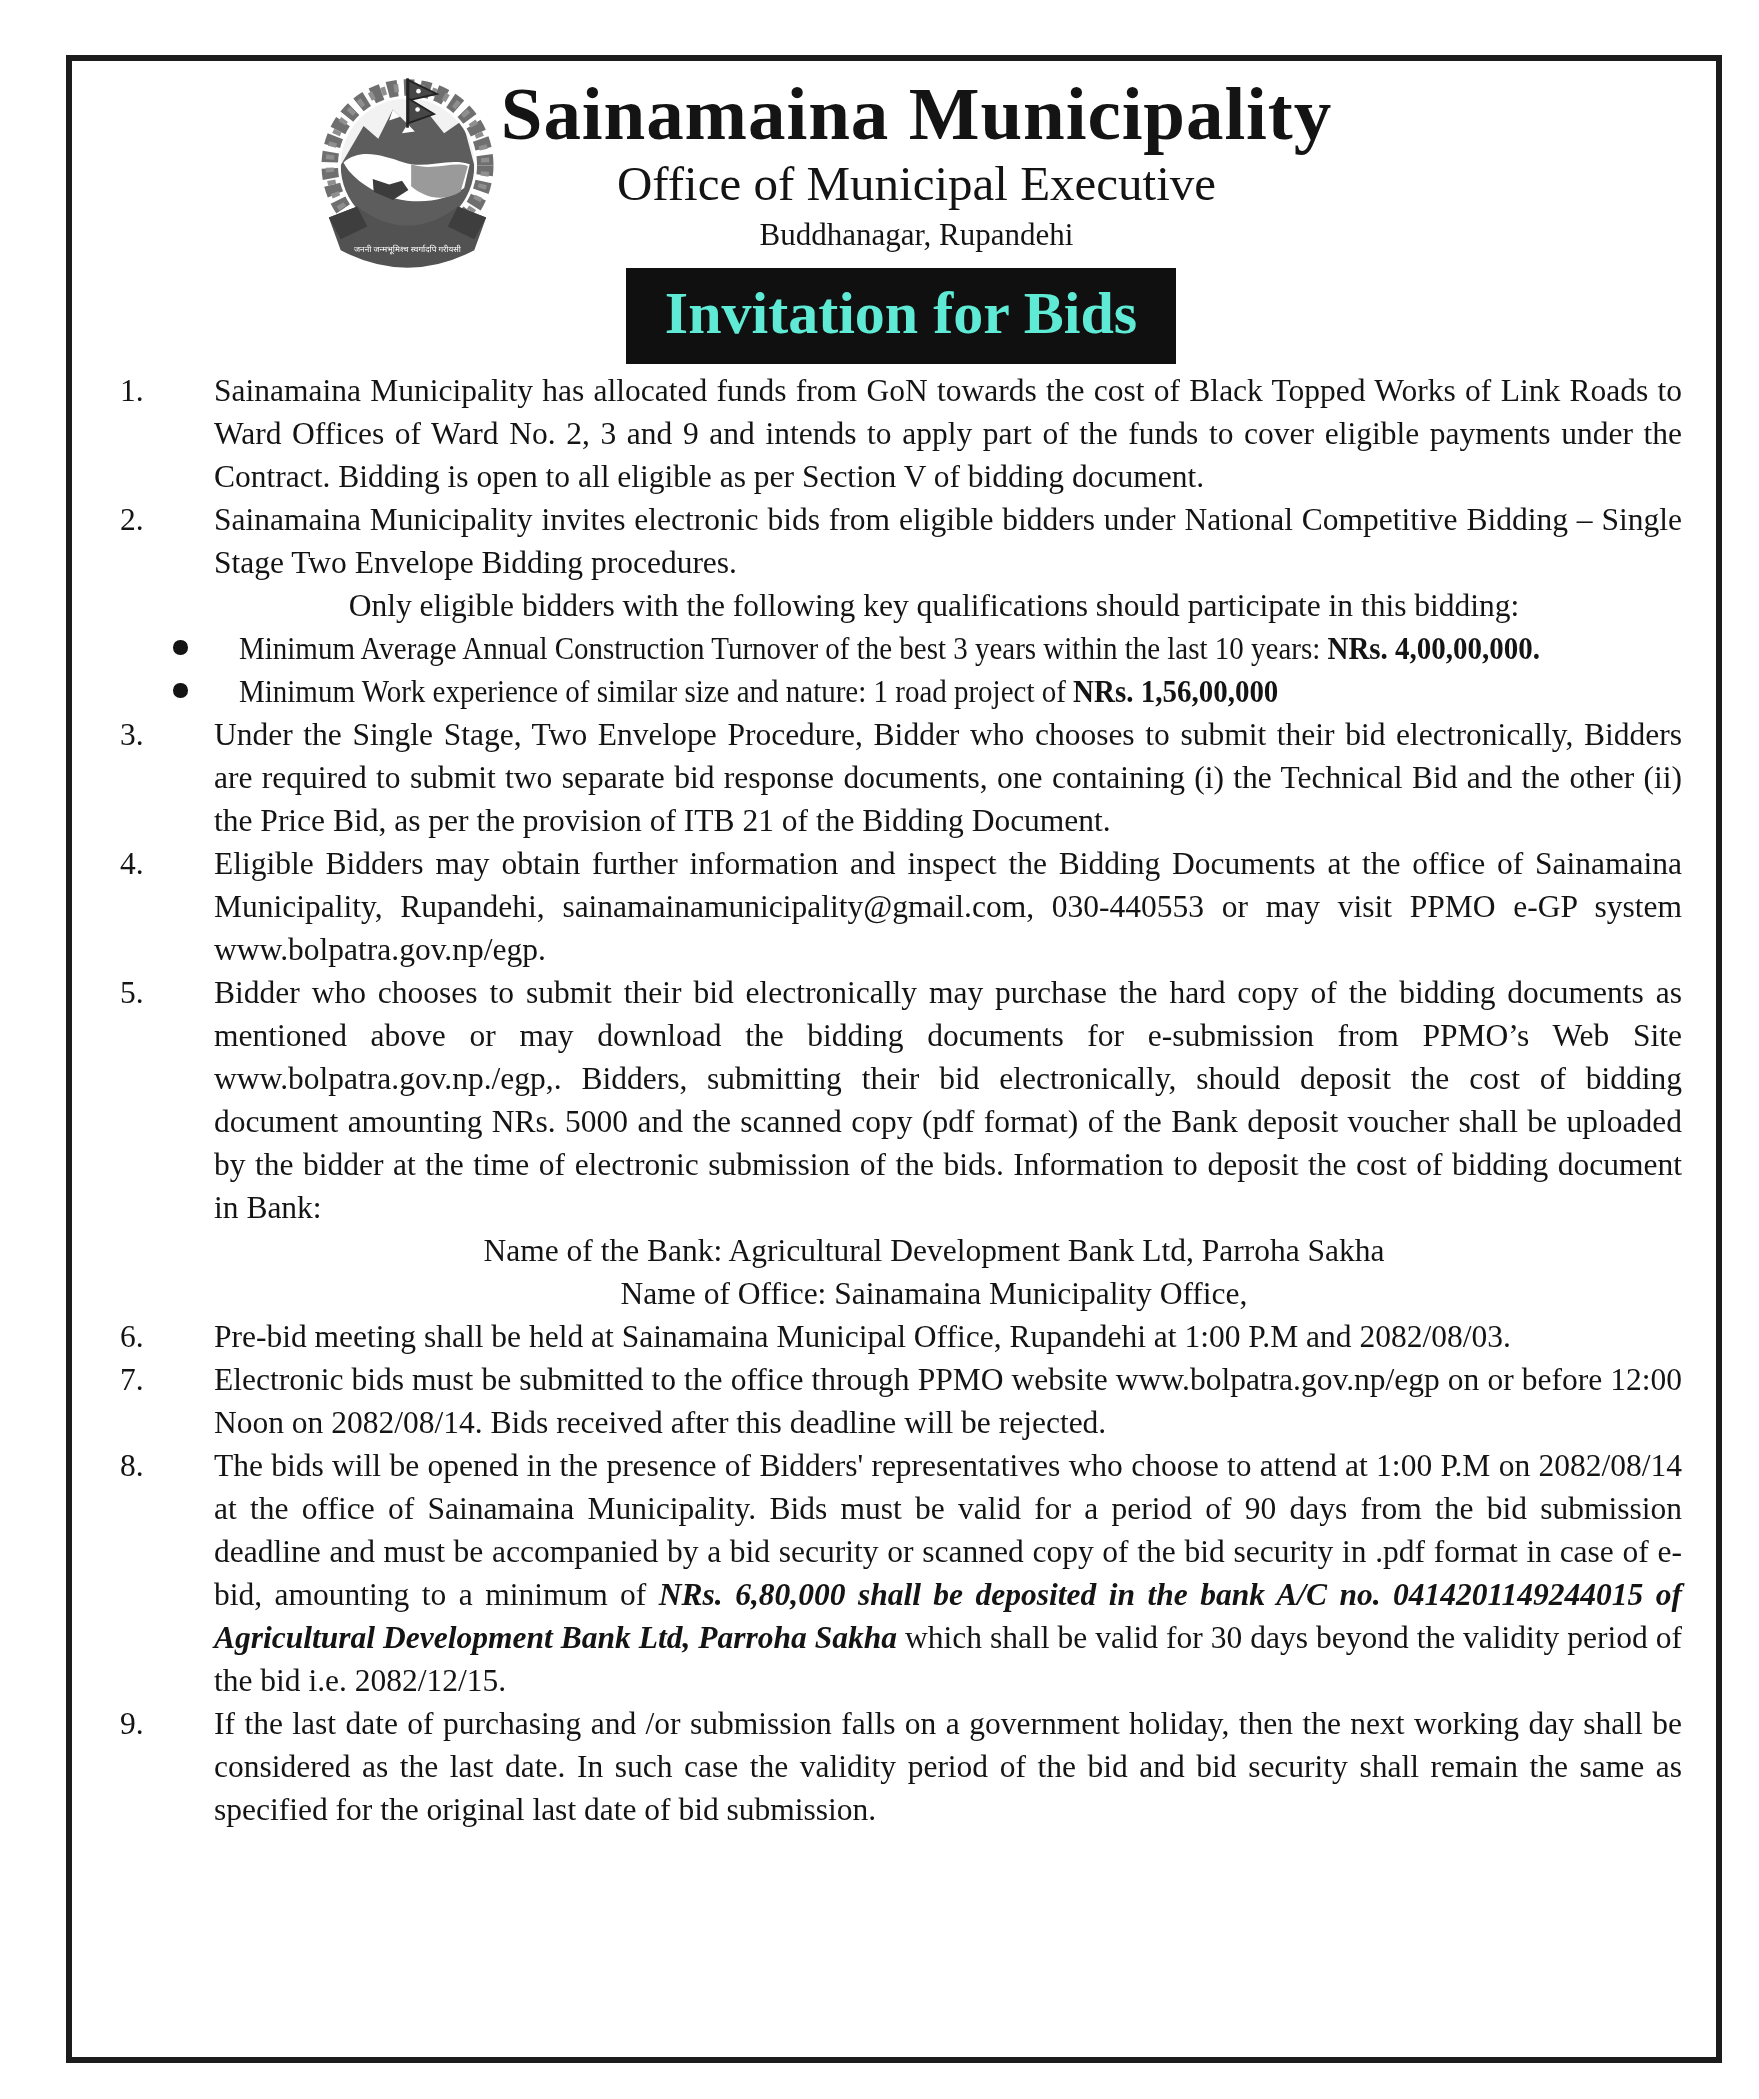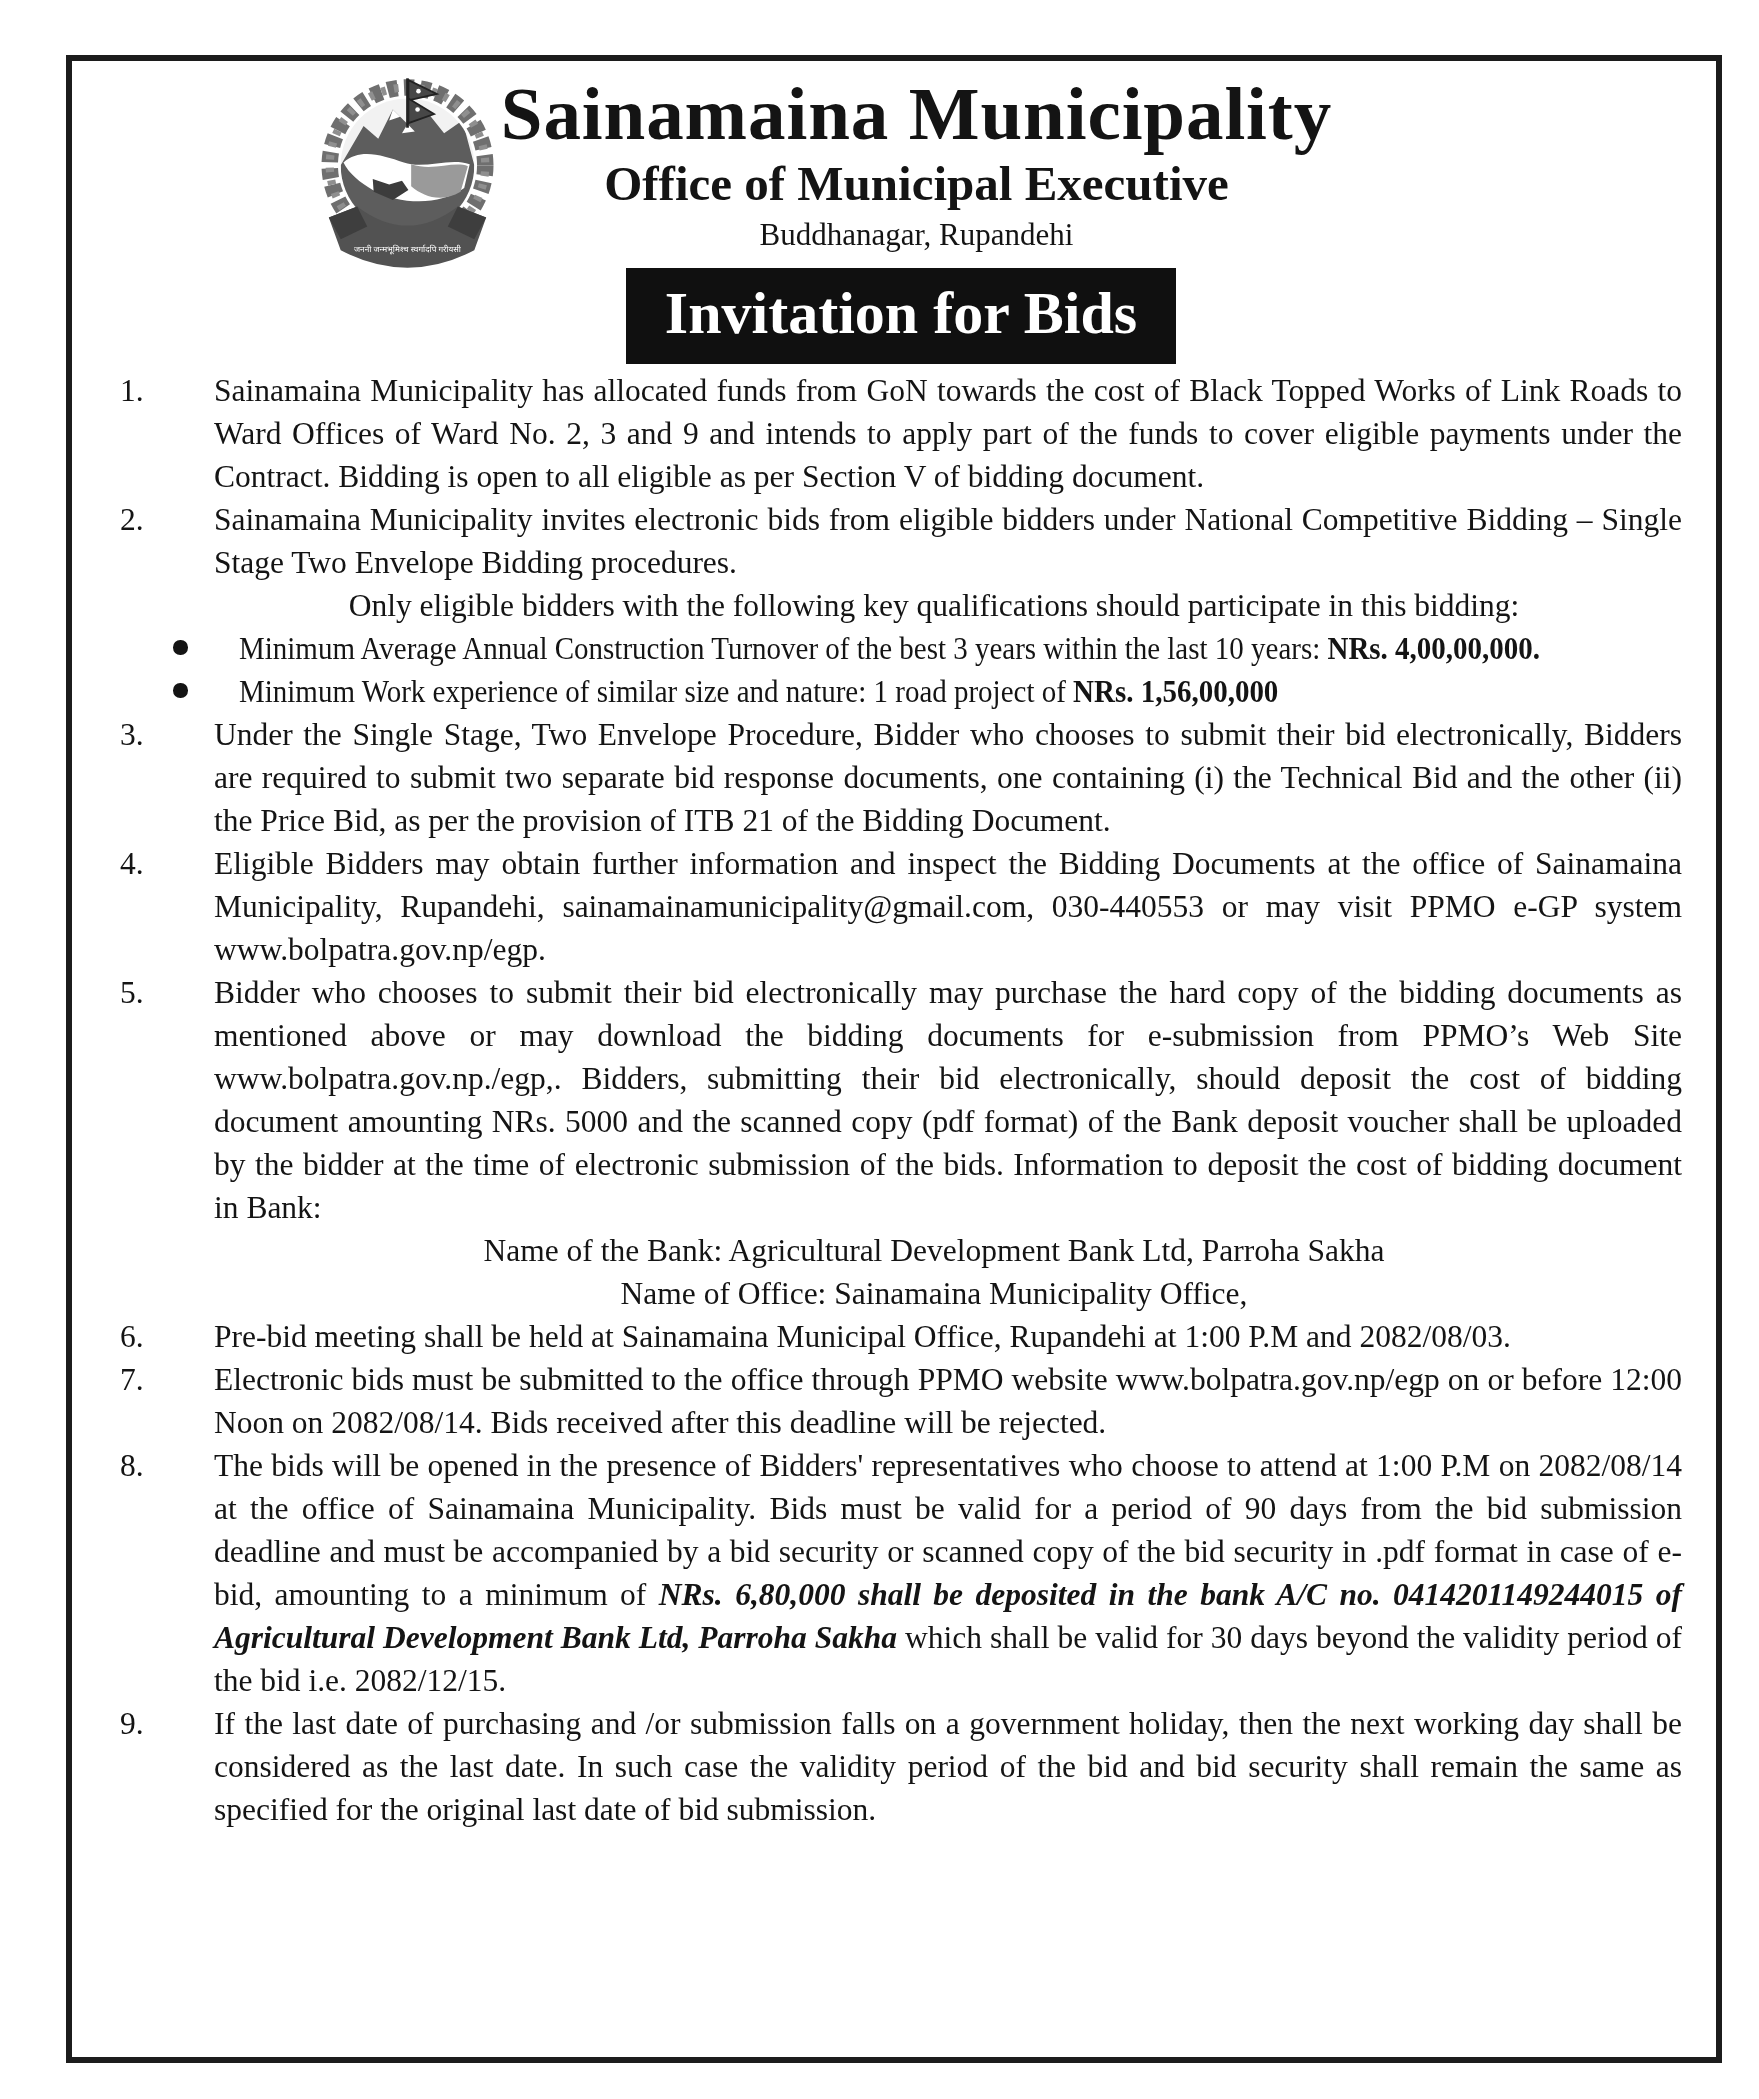--- a/index.html
+++ b/index.html
@@ -12,26 +12,26 @@
   .frame {
     position:absolute; left:66px; top:55px; width:1656px; min-height:2008px;
     border:6px solid #1c1c1c; background:#ffffff;
     padding:8.5px 34px 22px 48px;
   }
   
   .header { position:relative; text-align:center; padding-left:31px; }
   .logo-box { position:absolute; left:193px; top:1.7px; width:189px; height:215px; }
   .logo-box svg { width:100%; height:100%; }
   .title { font-size:75px; font-weight:bold; line-height:1.16; letter-spacing:0.9px; }
-  .subtitle { font-size:49px; font-weight:bold; line-height:1.12; }
+  .subtitle { font-size:49px; font-weight:normal; line-height:1.12; }
   .address { font-size:31px; line-height:1.22; margin-top:5.1px; }
   
   .banner-row { text-align:center; margin-top:13.6px; }
   .banner {
-    display:inline-block; background:#101010; color:#ffffff;
+    display:inline-block; background:#101010; color:#5eead4;
     font-size:60px; font-weight:bold; line-height:1; padding:15.3px 39px 20.4px 39px;
   }
   
   .meta { text-align:center; font-weight:bold; font-size:37px; line-height:46px; margin-top:12px; }
   
   .list { margin-top:5.1px; font-size:31.5px; line-height:43px; }
   .item { display:flex; align-items:flex-start; }
   .num { flex:0 0 53px; width:53px; }
   .ibody { flex:1 1 auto; min-width:0; }
   .para { text-align:justify;margin-left:41px; }

